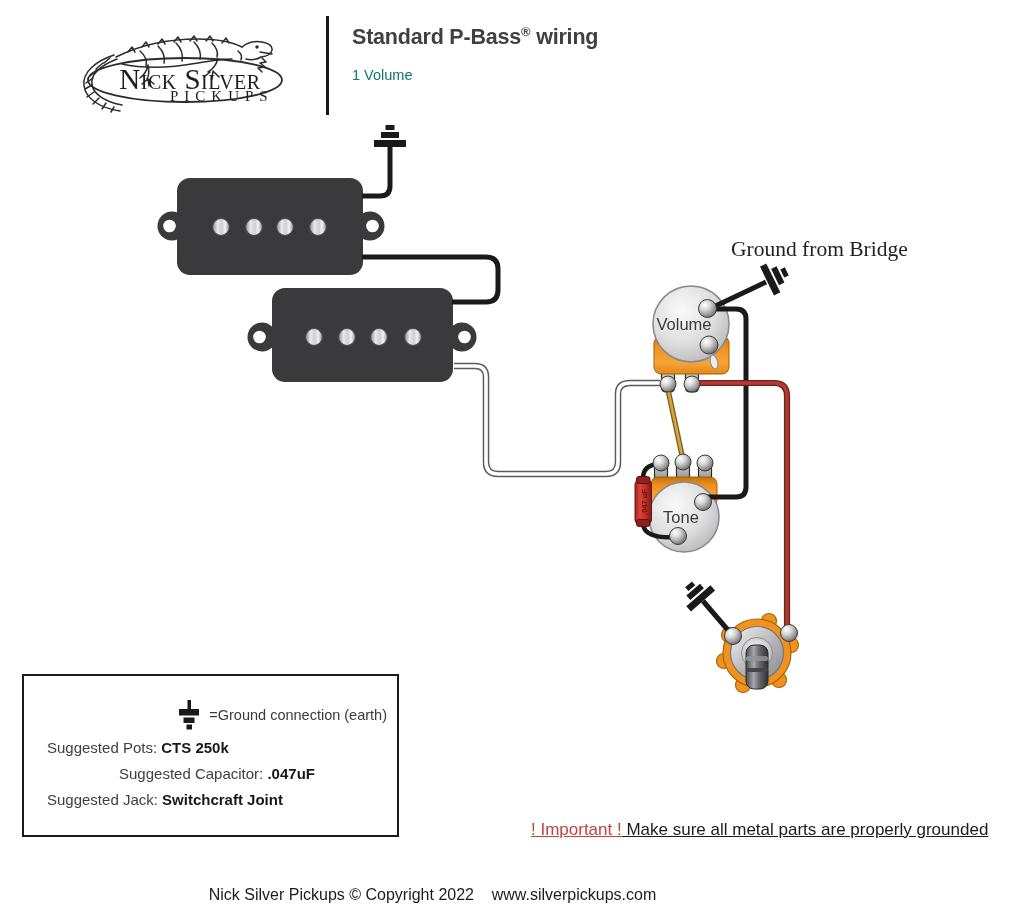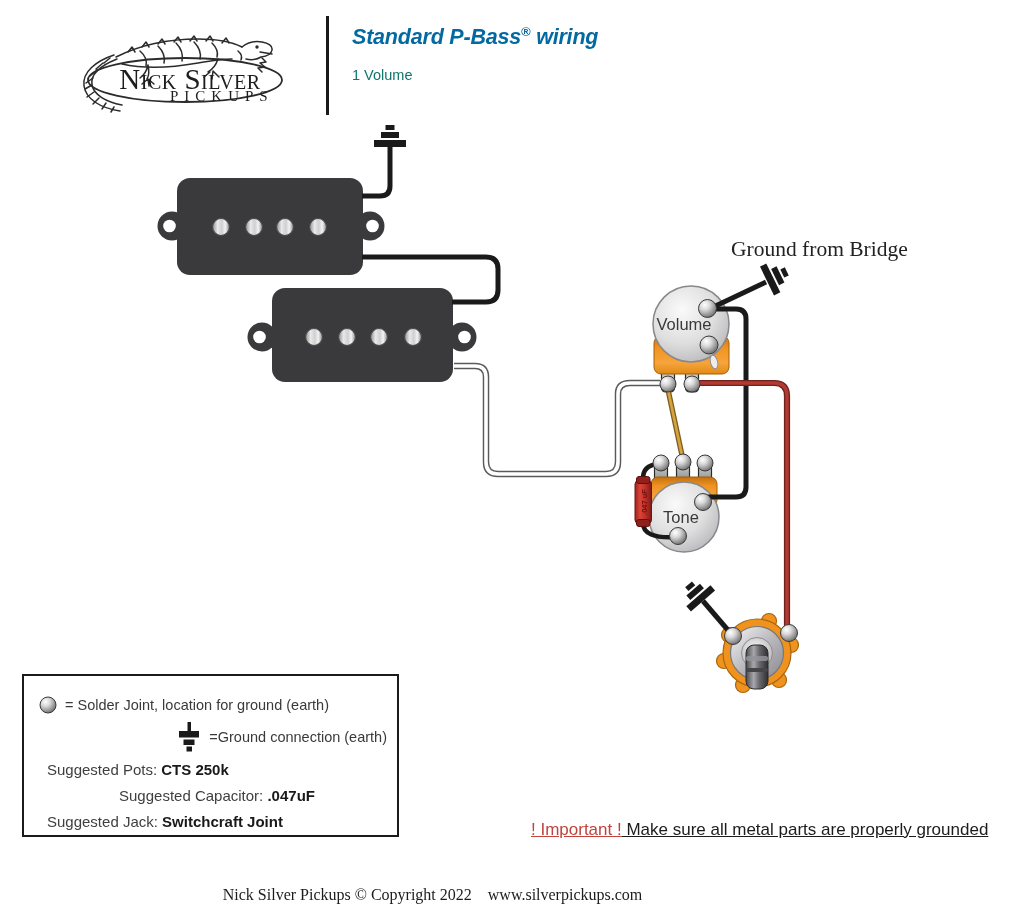--- a/index.html
+++ b/index.html
@@ -1,39 +1,39 @@
 <!DOCTYPE html>
 <html><head>
 <meta charset="utf-8">
 <style>
   html,body{margin:0;padding:0;background:#fff;}
   body{width:1024px;height:922px;position:relative;font-family:"Liberation Sans",sans-serif;overflow:hidden;}
   .abs{position:absolute;}
   
   #divider{left:326px;top:16px;width:2.5px;height:99px;background:#1a1a1a;}
   #title-block{left:352px;top:24px;}
-  #title-main{font-size:21.5px;font-weight:700;color:#0369a1;letter-spacing:-0.2px;font-style:italic;}
+  #title-main{font-size:21.5px;font-weight:700;color:#404040;letter-spacing:-0.2px;}
   #title-main sup{font-size:60%;}
   .subtitle{font-size:14.5px;color:#0f766e;margin-top:17px;}
   
   #legend{left:22px;top:674px;width:377px;height:163px;border:2px solid #1b1b1b;background:#fff;box-sizing:border-box;padding:16px 10px 0 15px;}
   .leg-row{display:flex;align-items:center;gap:8px;color:#3a3a3a;font-size:14.5px;}
   .leg-row.sugg{font-size:15px;color:#3f3f3f;margin-left:8px;}
   .leg-row b{color:#191919;}
   #leg-row1{margin-top:4px;}
   #leg-row2{margin-top:8px;justify-content:flex-end;}
   #leg-row3{margin-top:9px;}
   #leg-row4{margin-top:9px;justify-content:center;}
   #leg-row5{margin-top:9px;}
   
   #warning{left:531px;top:820px;font-size:17px;white-space:pre;}
   #warning .red{color:#c0443e;text-decoration:underline;}
   #warning .blk{color:#1c1c1c;text-decoration:underline;}
   
-  #footer{left:0;top:886px;width:865px;text-align:center;font-family:Liberation Serif, serif;font-size:16px;color:#1c1c1c;white-space:pre;}
+  #footer{left:0;top:886px;width:865px;text-align:center;font-family:Liberation Sans, sans-serif;font-size:16px;color:#1c1c1c;white-space:pre;}
   svg{display:block;}
 </style>
 </head>
 <body>
 
 <svg class="abs" style="left:70px;top:15px;" width="260" height="108" viewBox="0 0 260 108">
   <ellipse cx="115" cy="65" rx="97" ry="22" fill="none" stroke="#2b2b2b" stroke-width="1.8"></ellipse>
   <g stroke="#2b2b2b" fill="none" stroke-width="1.5" stroke-linecap="round" stroke-linejoin="round">
     <path d="M 44 40 C 26 46 12 57 14 71 C 16 84 30 93 50 96"></path>
     <path d="M 47 44 C 32 50 20 59 22 70 C 24 80 36 87 52 90"></path>
@@ -230,26 +230,20 @@
     <circle cx="703" cy="502" r="8.5"></circle>
     <circle cx="678" cy="536" r="8.5"></circle>
     <circle cx="733" cy="636" r="8.5"></circle>
     <circle cx="789" cy="633" r="8.5"></circle>
   </g>
 
   <text x="731" y="256" font-family="'Liberation Serif',serif" font-size="21.5" fill="#222">Ground from Bridge</text>
 </svg>
 
 <div id="legend" class="abs">
-  <div id="leg-row1" class="leg-row">
-    <svg width="18" height="18" viewBox="0 0 18 18">
-      <circle cx="9" cy="9" r="8" fill="url(#sphereG)" stroke="#3a3a3a" stroke-width="1"></circle>
-    </svg>
-    <span>= Solder Joint, location for ground (earth)</span>
-  </div>
   <div id="leg-row2" class="leg-row">
     <svg width="24" height="30" viewBox="0 0 24 30" fill="#1a1a1a">
       <rect x="10.5" y="0" width="3.5" height="9"></rect>
       <rect x="2" y="9" width="20" height="6.5"></rect>
       <rect x="6.5" y="17.5" width="11" height="5.5"></rect>
       <rect x="9.5" y="24.5" width="5.5" height="5"></rect>
     </svg>
     <span>=Ground connection (earth)</span>
   </div>
   <div id="leg-row3" class="leg-row sugg">

